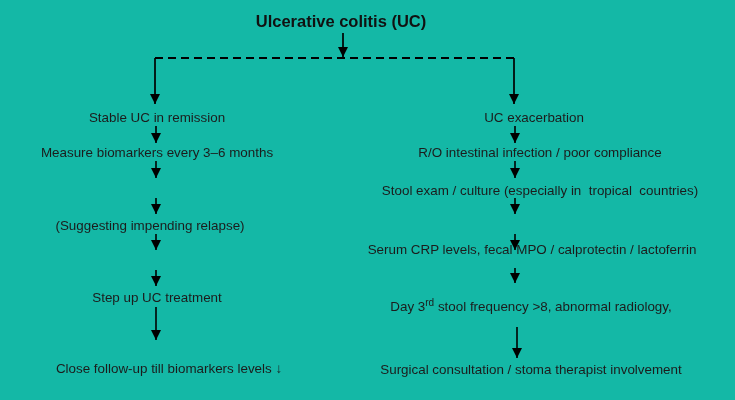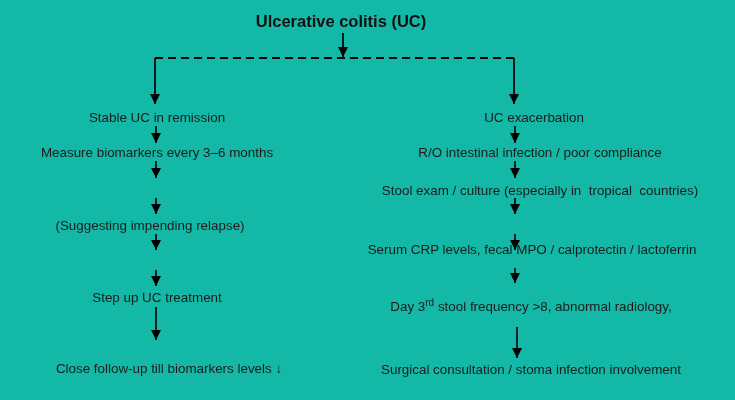--- a/index.html
+++ b/index.html
@@ -85,15 +85,15 @@
 
   <div class="node" style="left:534px; top:117px;">UC exacerbation</div>
   <div class="node" style="left:540px; top:152px;">R/O intestinal infection / poor compliance</div>
   <div class="node" style="left:540px; top:190px;">Stool exam / culture (especially in  tropical  countries)</div>
   <div class="node" style="left:532px; top:225px;margin-top:24px;">Serum CRP levels, fecal MPO / calprotectin / lactoferrin</div>
 
   <div class="node two-line" style="left:531px; top:307px;">
     <div><span>Day 3</span><sup>rd</sup><span> stool frequency &gt;8, abnormal radiology,</span></div>
   </div>
 
-  <div class="node" style="left:531px; top:369px;">Surgical consultation / stoma infection involvement</div>
+  <div class="node" style="left:531px; top:369px;">Surgical consultation / stoma therapist involvement</div>
 
 </div>
 
 </body></html>

